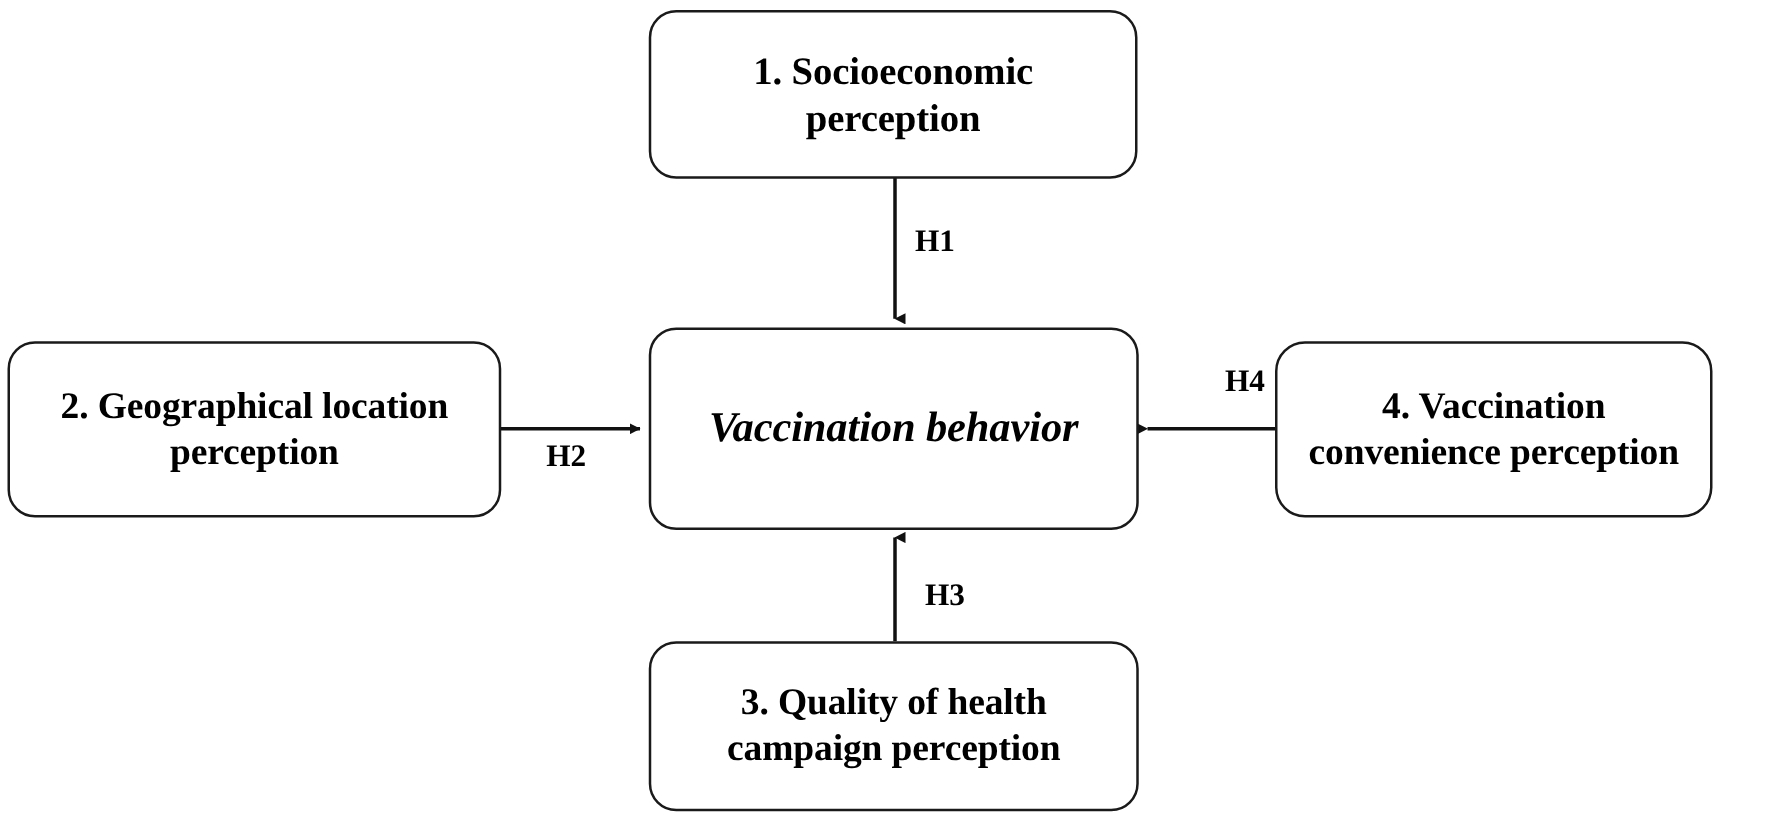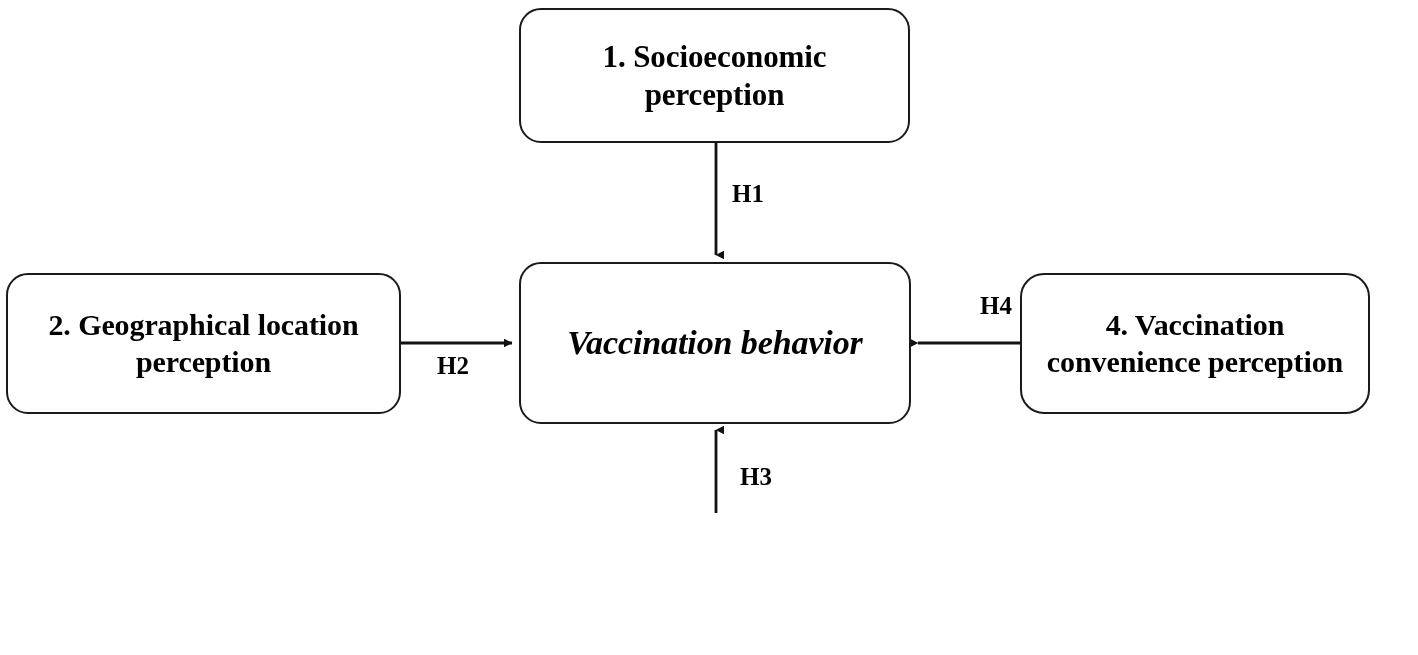--- a/index.html
+++ b/index.html
@@ -116,20 +116,23 @@
   </svg>
 
   <div class="node-box" id="node-top">
     <span class="node-label">1. Socioeconomic perception</span>
   </div>
 
   <div class="node-box" id="node-left">
     <span class="node-label">2. Geographical location perception</span>
   </div>
 
+  <div class="node-box" id="node-bottom">
+    <span class="node-label">3. Quality of health campaign perception</span>
+  </div>
 
   <div class="node-box" id="node-right">
     <span class="node-label">4. Vaccination convenience perception</span>
   </div>
 
   <div class="node-box" id="node-center">
     <span class="node-label">Vaccination behavior</span>
   </div>
 
   <span class="edge-label" id="label-h1">H1</span>

